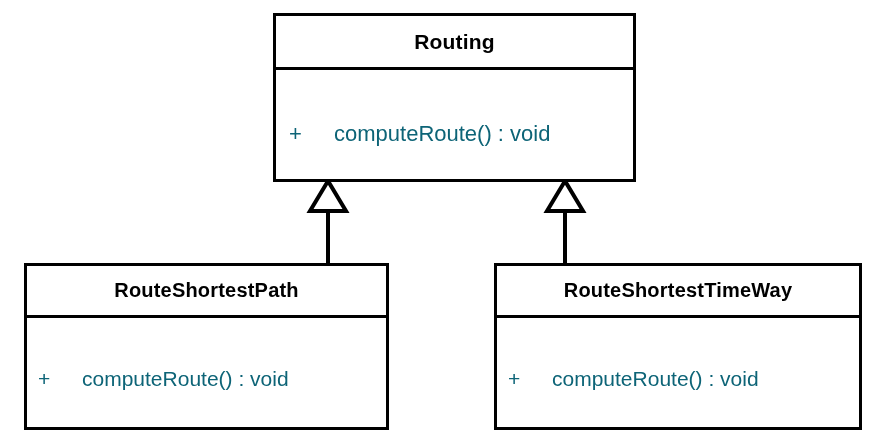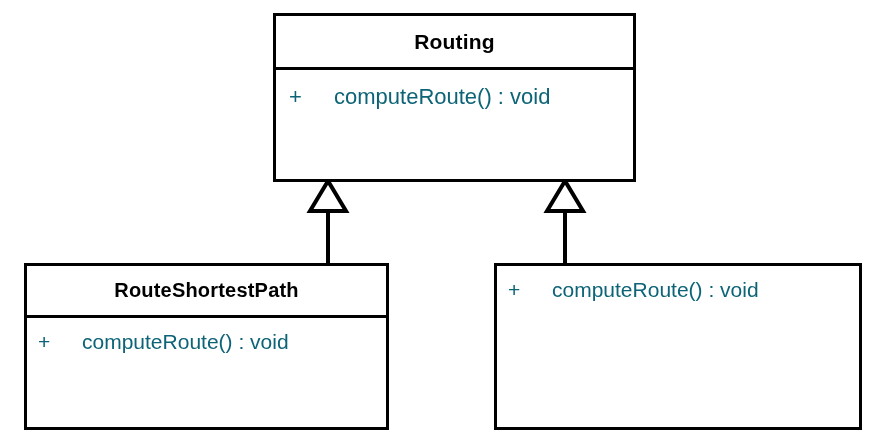--- a/index.html
+++ b/index.html
@@ -65,20 +65,21 @@
     white-space: nowrap;
     color: #0d6477;
   }
   .member-visibility {
     color: #0d6477;
     display: inline-block;
     text-align: left;
   }
   .member-signature {
     color: #0d6477;
+    margin-top: 37px;
   }
 
   
   #class-routing {
     left: 273px;
     top: 13px;
     width: 363px;
     height: 169px;
   }
   #class-routing .class-name-compartment {
@@ -165,20 +166,23 @@
     </div>
     <div class="members-compartment">
       <div class="member-row">
         <span class="member-visibility">+</span>
         <span class="member-signature">computeRoute() : void</span>
       </div>
     </div>
   </div>
 
   <div class="uml-class" id="class-route-shortest-time-way">
+    <div class="class-name-compartment">
+      <span class="class-name">RouteShortestTimeWay</span>
+    </div>
     <div class="members-compartment">
       <div class="member-row">
         <span class="member-visibility">+</span>
         <span class="member-signature">computeRoute() : void</span>
       </div>
     </div>
   </div>
 
 </div>
 

